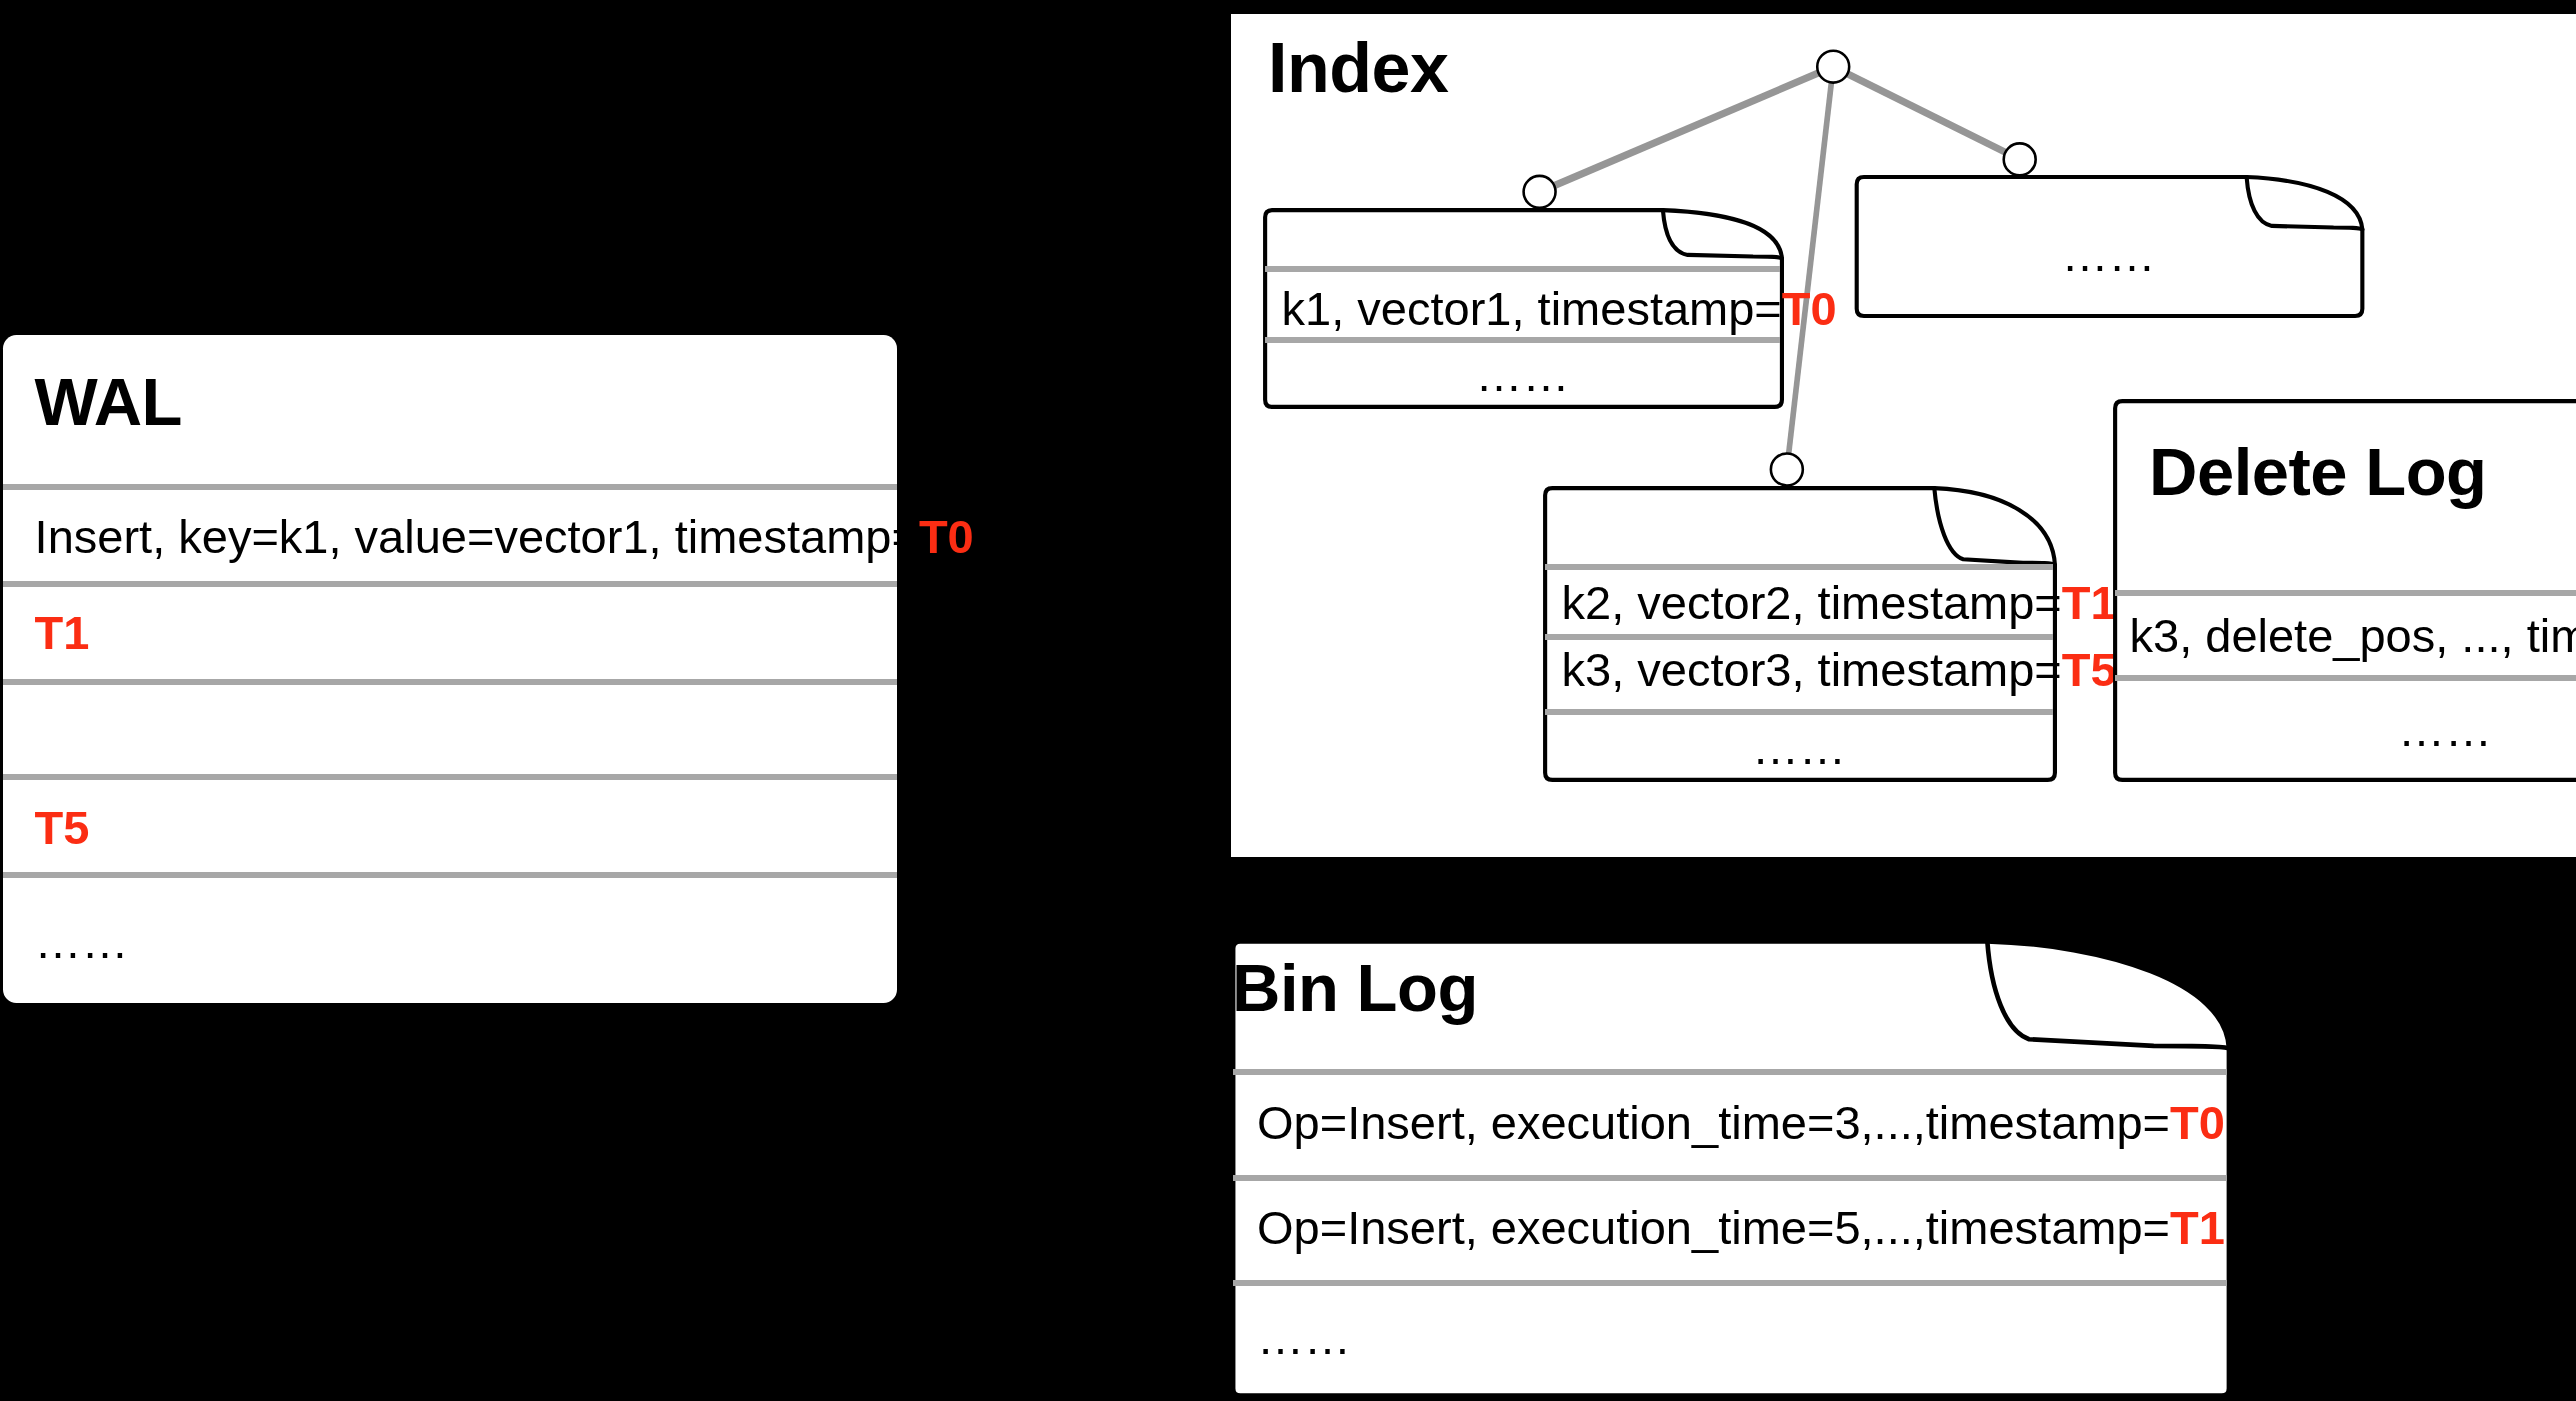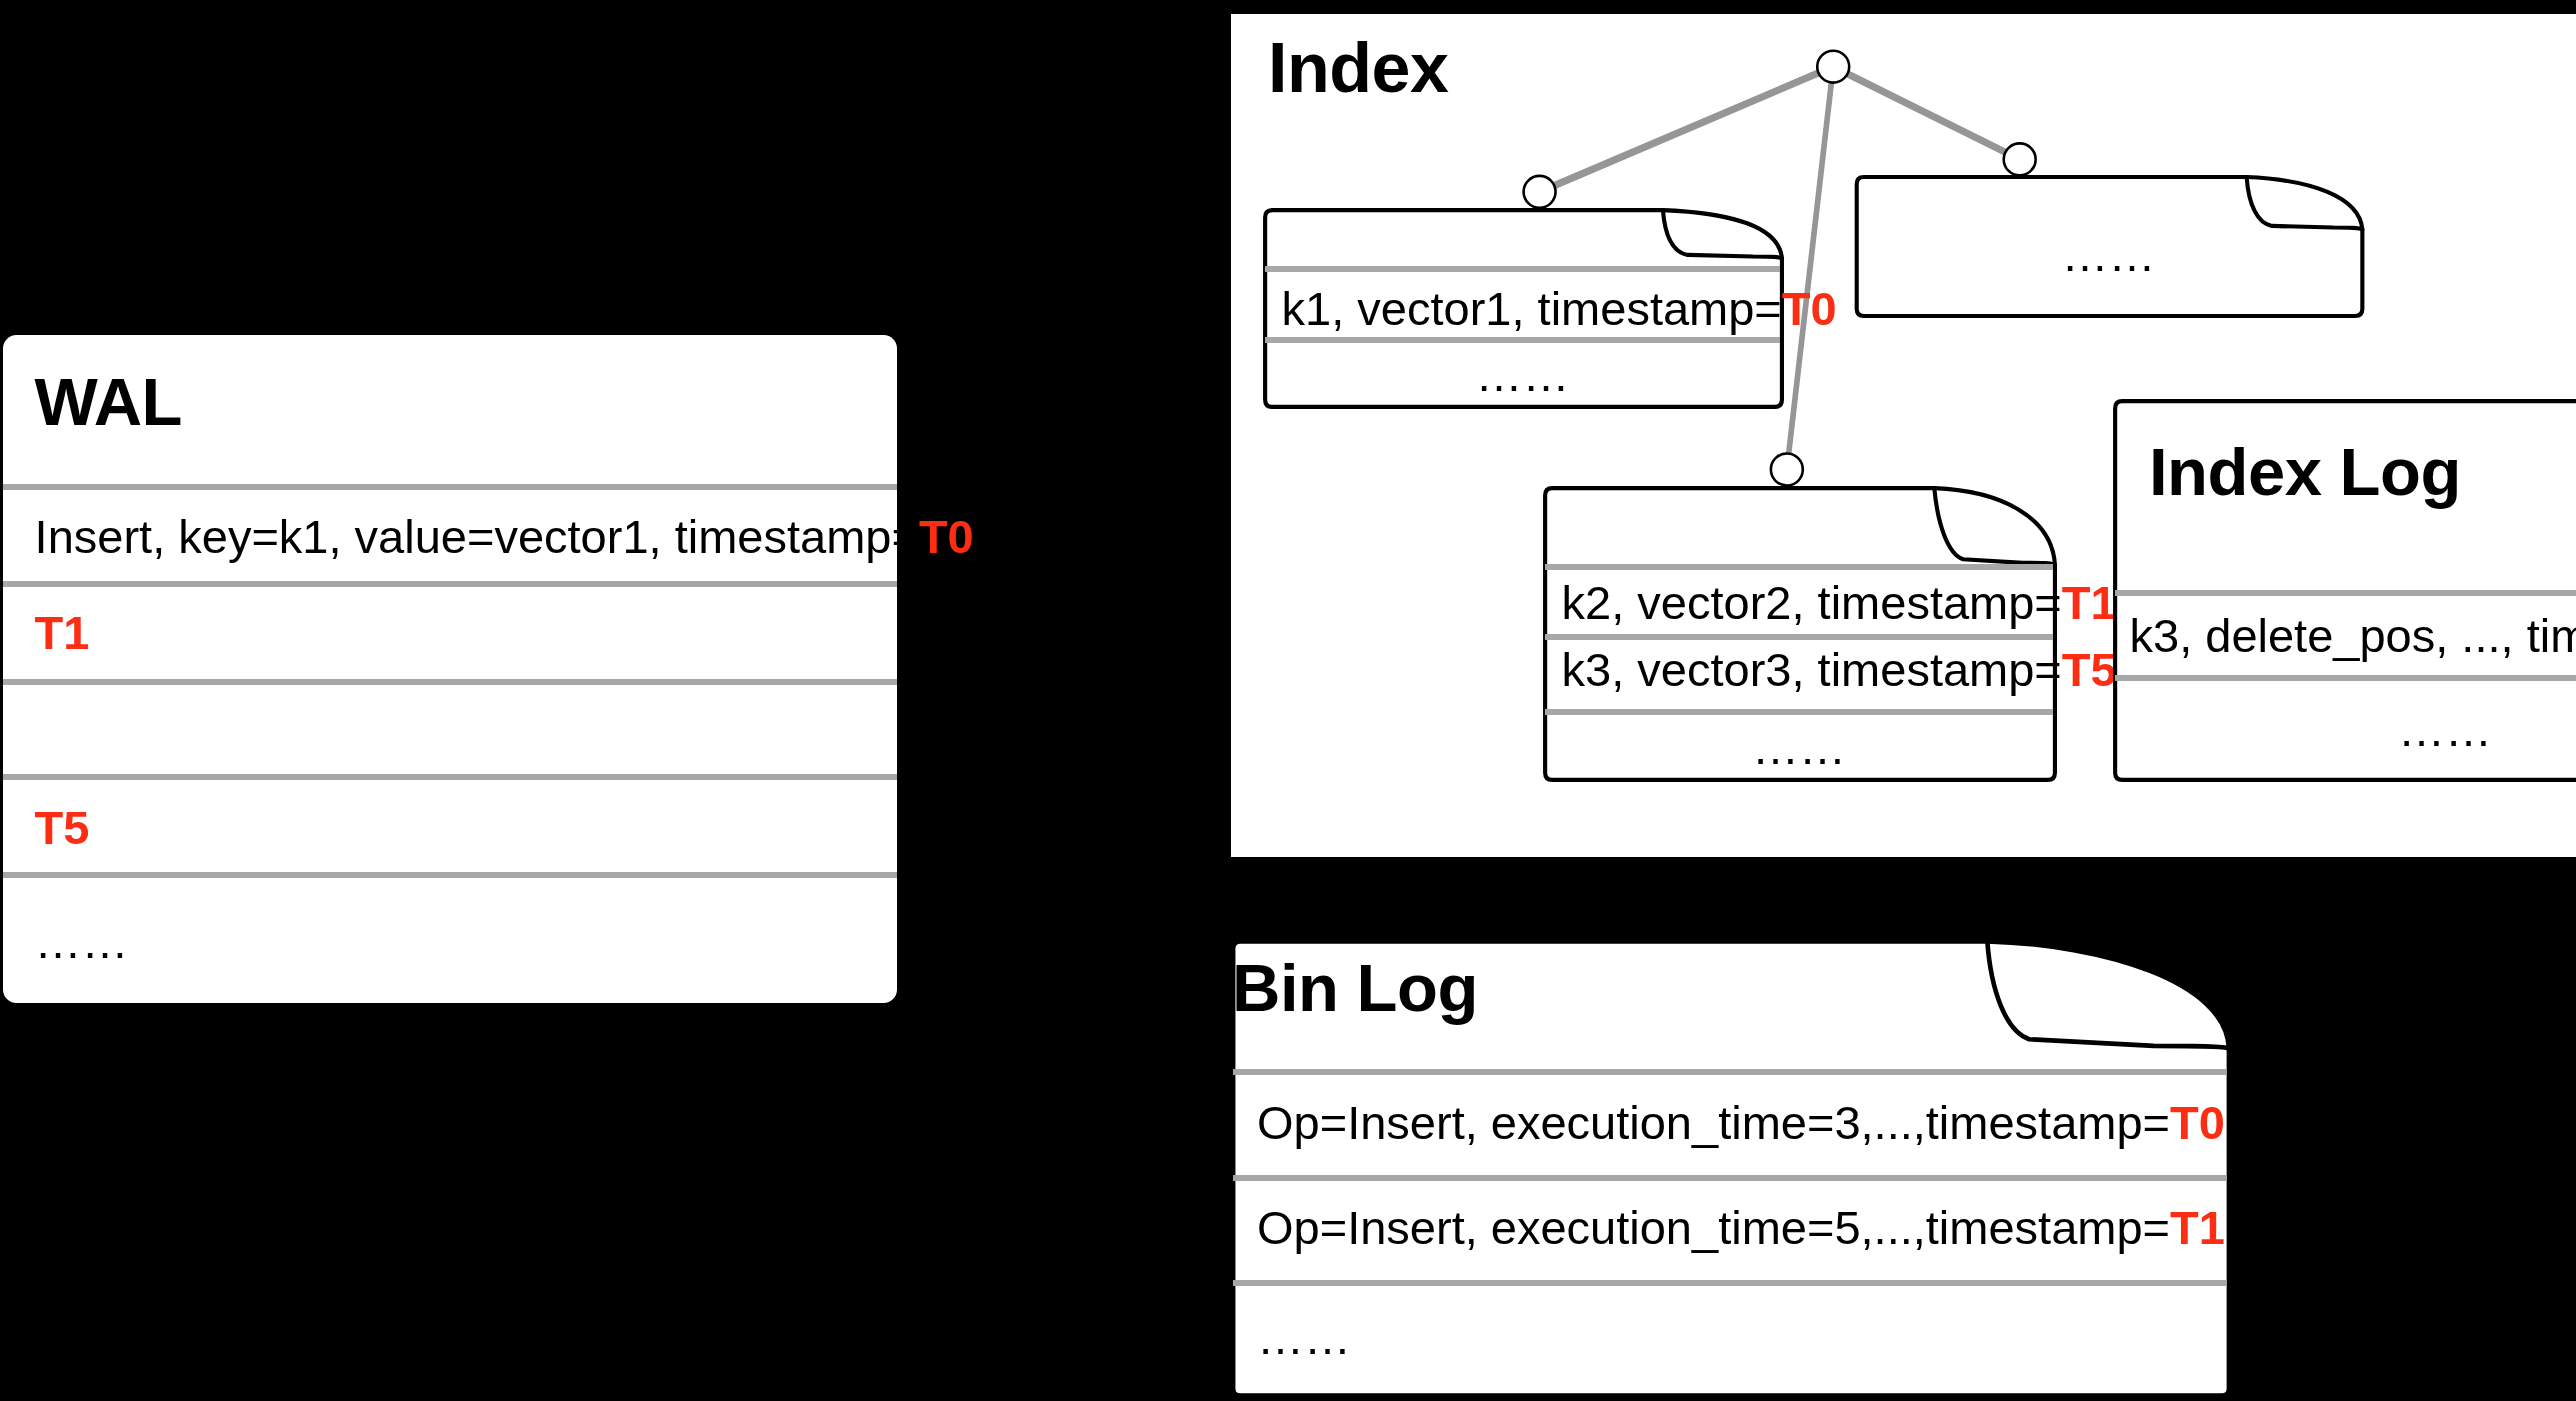--- a/index.html
+++ b/index.html
@@ -113,21 +113,21 @@
     <div class="row center" style="left:7.2px;right:7.2px;top:229px;height:65px;">
       <span>……</span>
     </div>
   </div>
 
   <div class="doc" style="left:2111px;top:399px;width:668px;height:383px;">
     <svg width="668" height="383" viewBox="0 0 1296 743">
       <path d="M 22 4 H 1008 C 1158 9 1287 70 1292 168 V 725 Q 1292 739 1278 739 H 22 Q 8 739 8 725 V 18 Q 8 4 22 4 Z" fill="#fff" stroke="#000" stroke-width="8" stroke-linejoin="round"></path>
       <path d="M 1008 4 C 1014 78 1036 142 1070 155 L 1215 164 C 1258 164 1286 164 1292 168" fill="none" stroke="#000" stroke-width="8" stroke-linecap="round"></path>
     </svg>
-    <div class="panel-title" style="left:38px;top:36px;">Index Log</div>
+    <div class="panel-title" style="left:38px;top:36px;">Delete Log</div>
     <div class="sep" style="left:4.1px;right:4.1px;top:191px;background:#a7a7a7;"></div>
     <div class="row" style="left:18.5px;right:7.2px;top:197px;height:78px;">
       <span>k3, delete_pos, ..., timestamp=</span>
     </div>
     <div class="sep" style="left:4.1px;right:4.1px;top:276px;background:#a7a7a7;"></div>
     <div class="row center" style="left:7.2px;right:7.2px;top:282px;height:96px;">
       <span>……</span>
     </div>
   </div>
 

